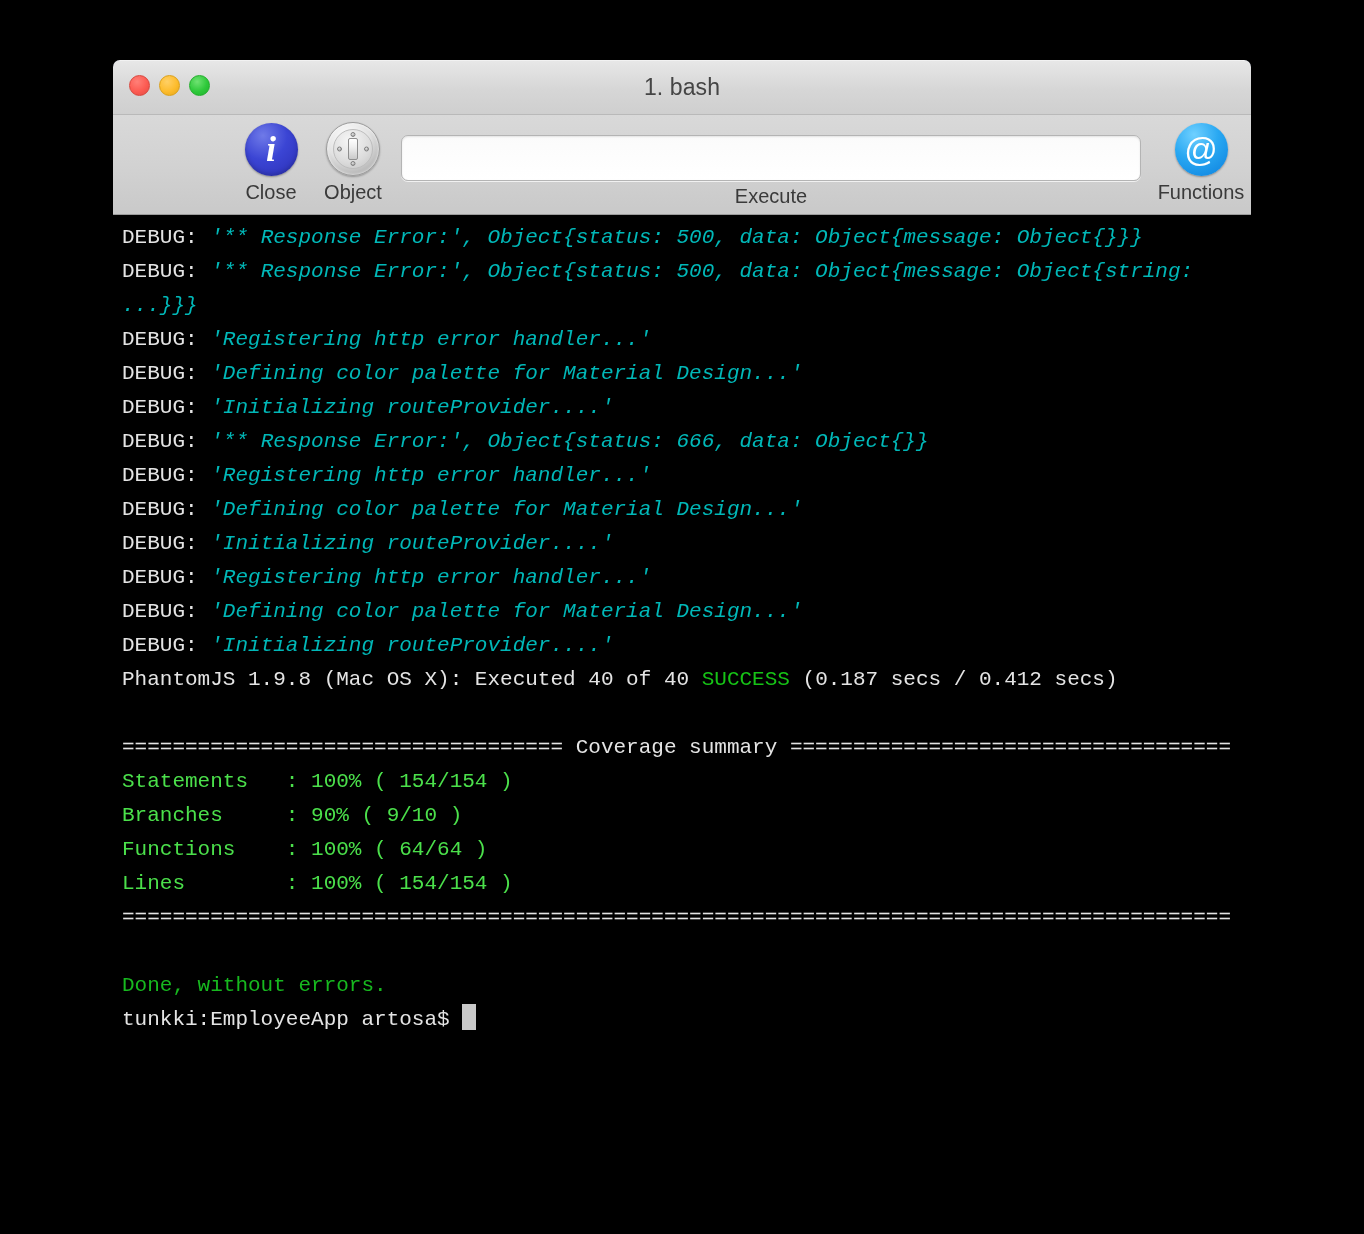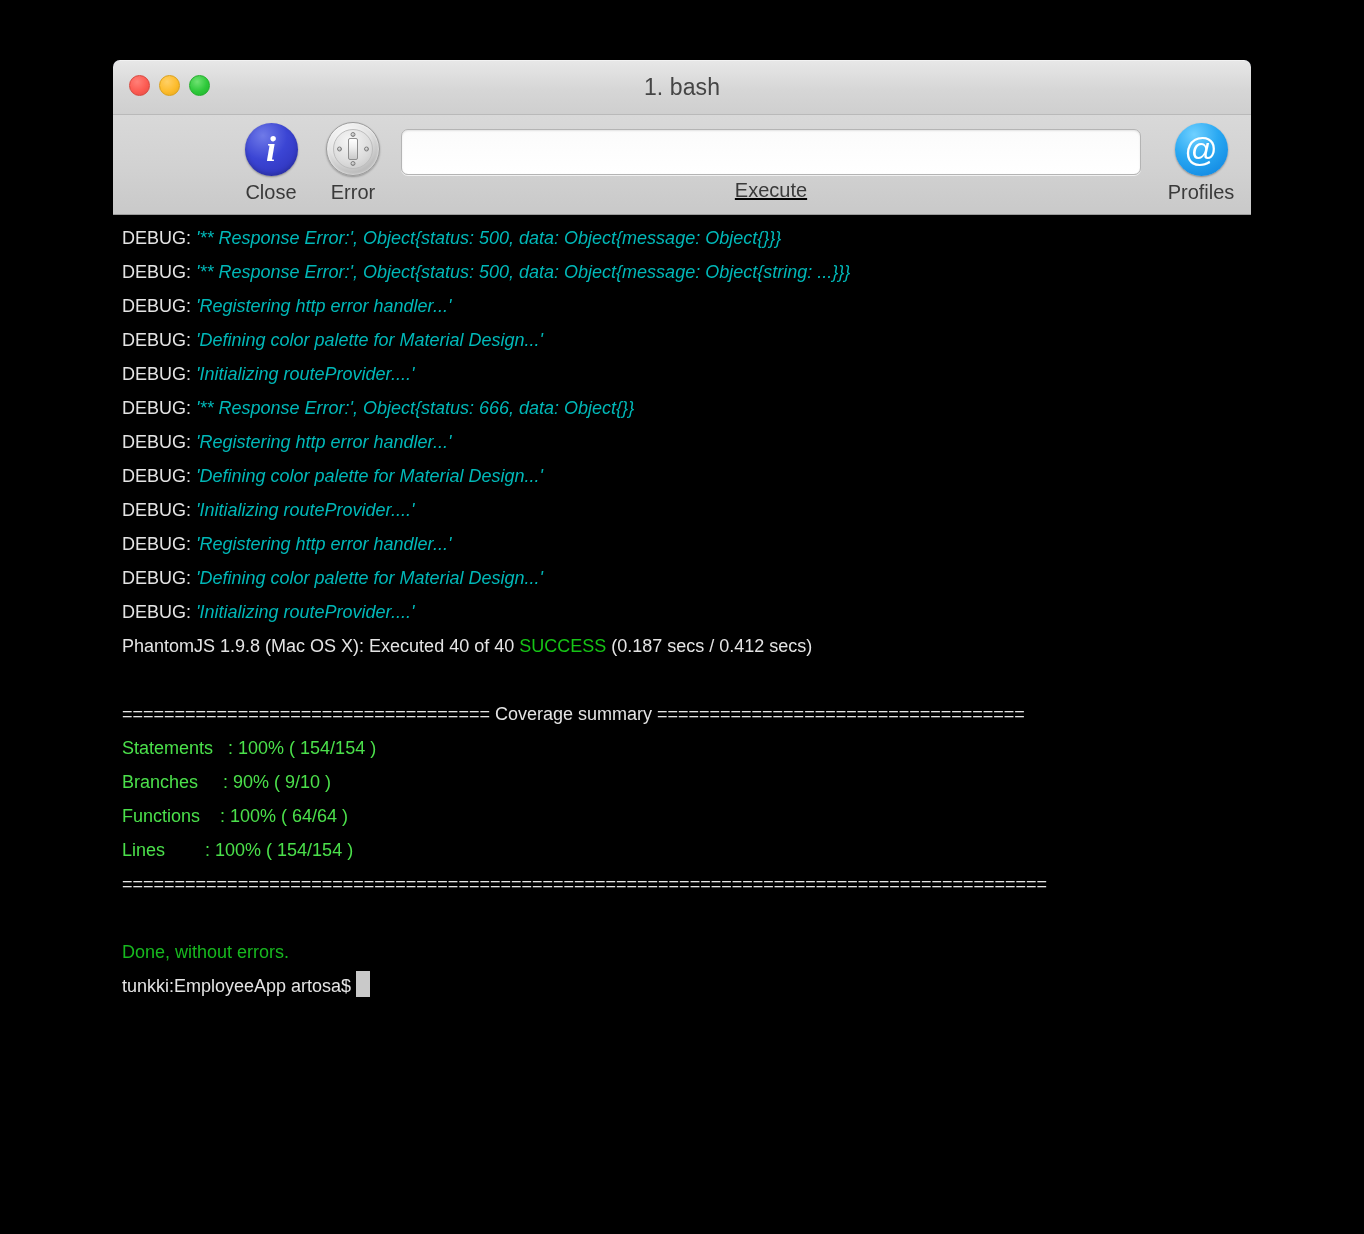--- a/index.html
+++ b/index.html
@@ -190,23 +190,22 @@
   }
   .scr-t { left: 50%; top: 9px;  transform: translateX(-50%); }
   .scr-b { left: 50%; bottom: 9px; transform: translateX(-50%); }
   .scr-l { top: 50%; left: 10px;  transform: translateY(-50%); }
   .scr-r { top: 50%; right: 10px; transform: translateY(-50%); }
 
   
   .exec-wrap {
     position: absolute;
     left: 288px;
-    top: 14px;
+    top: 20px;
     width: 740px;
-    text-decoration: underline;
   }
   .exec-input {
     display: block;
     width: 100%;
     height: 46px;
     border-radius: 7px;
     border: 1px solid #b4b4b4;
     background: linear-gradient(to bottom, #fbfbfb 0%, #ffffff 100%);
     box-shadow: inset 0 1px 2px rgba(0,0,0,0.10), 0 1px 0 rgba(255,255,255,0.7);
     box-sizing: border-box;
@@ -239,22 +238,22 @@
 
   
   .term-body {
     position: relative;
     background: #000000;
     height: 1019px;
     padding: 6px 0 0 0;
     overflow: hidden;
   }
   .term-text {
-    font-family: Liberation Sans, sans-serif;
-    font-size: 18px;
+    font-family: Liberation Mono, monospace;
+    font-size: 21px;
     line-height: 34px;
     white-space: pre-wrap;
     word-break: break-all;
     padding-left: 9px;
     padding-right: 6px;
   }
   .line { white-space: pre-wrap; }
   .c-white  { color: #e4e4e4; }
   .c-cyan   { color: #00b8b8; font-style: italic; }
   .c-green-bright { color: #4be04b; }
@@ -300,33 +299,33 @@
         <div class="tb-icon-box">
           <div class="icon-close">
             <div class="rim"></div>
             <div class="scr scr-t"></div>
             <div class="scr scr-b"></div>
             <div class="scr scr-l"></div>
             <div class="scr scr-r"></div>
             <div class="toggle"></div>
           </div>
         </div>
-        <span class="tb-label">Error</span>
+        <span class="tb-label">Object</span>
       </div>
 
       <div class="exec-wrap">
         <input class="exec-input" type="text" placeholder="" style="">
         <div class="exec-label">Execute</div>
       </div>
 
       <div class="tb-item" style="left:1042px;">
         <div class="tb-icon-box">
           <div class="icon-profiles">@</div>
         </div>
-        <span class="tb-label">Profiles</span>
+        <span class="tb-label">Functions</span>
       </div>
 
     </div>
 
     <div class="term-body">
       <div class="term-text" id="term-text"><div class="line"><span class="c-white">DEBUG: </span><span class="c-cyan">'** Response Error:', Object{status: 500, data: Object{message: Object{}}}</span></div><div class="line"><span class="c-white">DEBUG: </span><span class="c-cyan">'** Response Error:', Object{status: 500, data: Object{message: Object{string: ...}}}</span></div><div class="line"><span class="c-white">DEBUG: </span><span class="c-cyan">'Registering http error handler...'</span></div><div class="line"><span class="c-white">DEBUG: </span><span class="c-cyan">'Defining color palette for Material Design...'</span></div><div class="line"><span class="c-white">DEBUG: </span><span class="c-cyan">'Initializing routeProvider....'</span></div><div class="line"><span class="c-white">DEBUG: </span><span class="c-cyan">'** Response Error:', Object{status: 666, data: Object{}}</span></div><div class="line"><span class="c-white">DEBUG: </span><span class="c-cyan">'Registering http error handler...'</span></div><div class="line"><span class="c-white">DEBUG: </span><span class="c-cyan">'Defining color palette for Material Design...'</span></div><div class="line"><span class="c-white">DEBUG: </span><span class="c-cyan">'Initializing routeProvider....'</span></div><div class="line"><span class="c-white">DEBUG: </span><span class="c-cyan">'Registering http error handler...'</span></div><div class="line"><span class="c-white">DEBUG: </span><span class="c-cyan">'Defining color palette for Material Design...'</span></div><div class="line"><span class="c-white">DEBUG: </span><span class="c-cyan">'Initializing routeProvider....'</span></div><div class="line"><span class="c-white">PhantomJS 1.9.8 (Mac OS X): Executed 40 of 40 </span><span class="c-green-mid">SUCCESS</span><span class="c-white"> (0.187 secs / 0.412 secs)</span></div><div class="line blank"></div><div class="line"><span class="c-white">=================================== Coverage summary ===================================</span></div><div class="line"><span class="c-green-bright">Statements   : 100% ( 154/154 )</span></div><div class="line"><span class="c-green-bright">Branches     : 90% ( 9/10 )</span></div><div class="line"><span class="c-green-bright">Functions    : 100% ( 64/64 )</span></div><div class="line"><span class="c-green-bright">Lines        : 100% ( 154/154 )</span></div><div class="line"><span class="c-white">========================================================================================</span></div><div class="line blank"></div><div class="line"><span class="c-green-dark">Done, without errors.</span></div><div class="line"><span class="c-white">tunkki:EmployeeApp artosa$ </span><span class="cursor-block"></span></div></div>
     </div>
 
   </div>
 </div>

